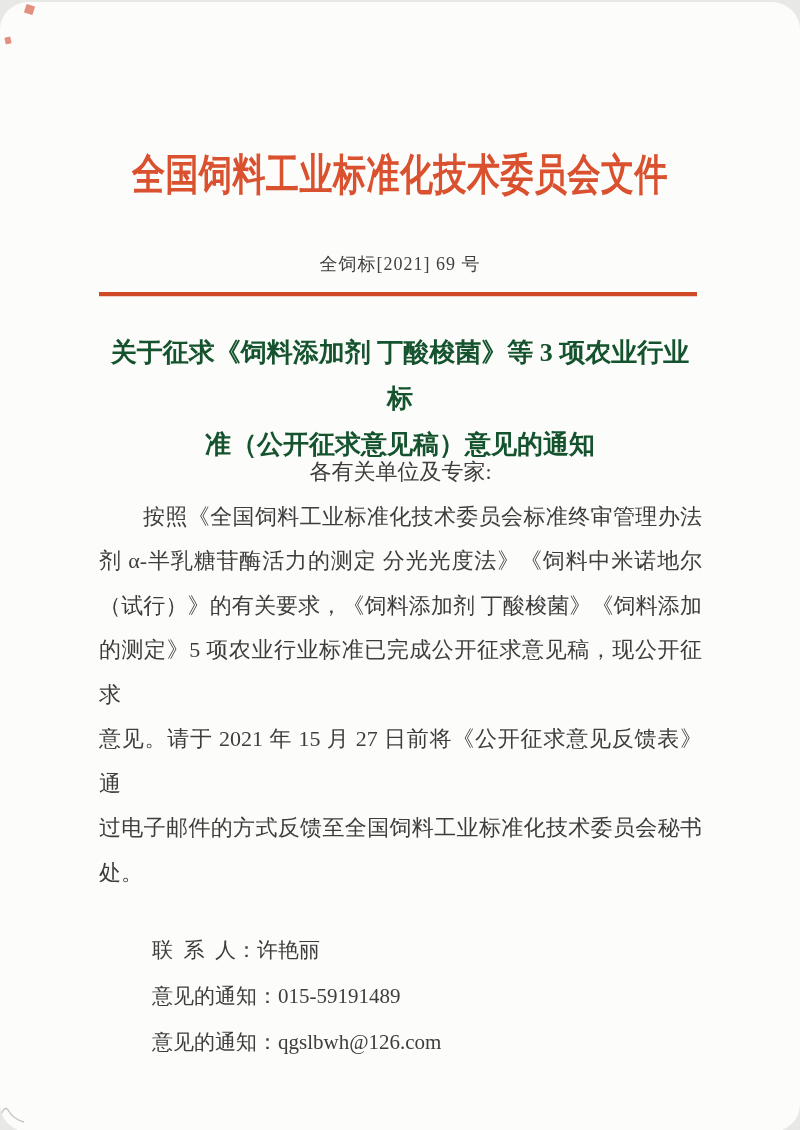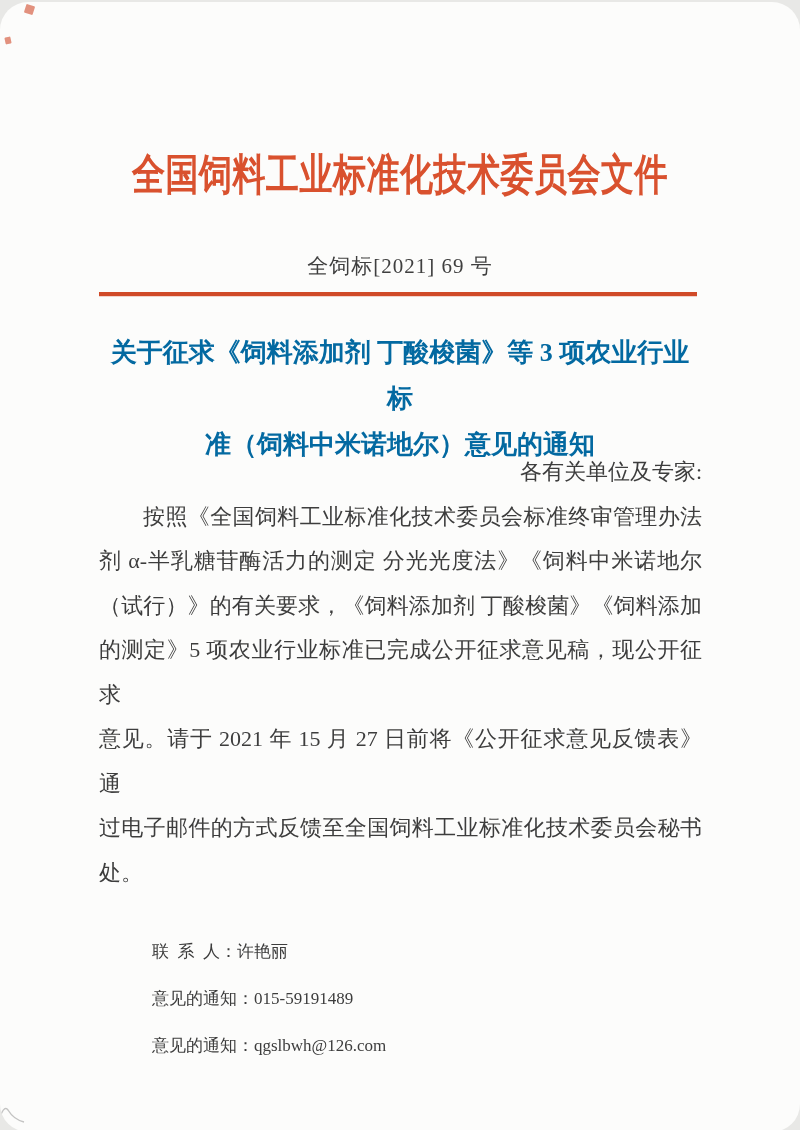--- a/index.html
+++ b/index.html
@@ -25,61 +25,61 @@
     letter-spacing:0.5px;
     transform:scaleY(1.30);
     transform-origin:top center;
     font-family:"DejaVu Serif","Liberation Serif",serif;
     white-space:nowrap;
   }
   
   .doc-number{
     position:absolute;top:250px;left:0;width:800px;
     text-align:center;
-    font-size:21px;color:#3f3f3f;
+    font-size:18px;color:#3f3f3f;
     letter-spacing:1px;
   }
   
   .red-rule{
     position:absolute;top:290px;left:99px;
     width:598px;height:4px;
     background:var(--rule-red);
     box-shadow:0 0.5px 0 rgba(208,74,40,.45);
   }
   
   .doc-title{
     position:absolute;top:328px;left:100px;width:600px;
     text-align:center;
-    font-size:26px;font-weight:bold;color:#0369a1;
+    font-size:26px;font-weight:bold;color:#14532d;
     line-height:46px;
   }
   
   .body-text{
     position:absolute;top:448px;left:99px;width:603px;
     font-size:22px;color:#3d3d3d;
     line-height:44.5px;
   }
-  .salutation{text-align:right;}
+  .salutation{text-align:center;}
   .body-line{
     text-align:justify;
     text-align-last:justify;
   }
   .body-line.first{text-indent:2em;font-family:Liberation Serif, serif;}
   .body-line.last{
     text-align:left;
     text-align-last:left;
   }
   
   .contacts{
     margin-top:32px;
     padding-left:53px;
     line-height:45px;
   }
   .contact-row{white-space:nowrap;}
-  .contact-label,.contact-value{font-size:17px;color:#3d3d3d;}
+  .contact-label,.contact-value{font-size:21px;color:#3d3d3d;}
   
   .speck{position:absolute;background:#d4583b;opacity:.65;}
   .speck-1{left:25px;top:3px;width:9px;height:9px;transform:rotate(18deg);border-radius:1px;}
   .speck-2{left:5px;top:35px;width:6px;height:7px;transform:rotate(-12deg);border-radius:1px;}
   .pen-mark{position:absolute;left:-6px;top:1094px;}
 </style>
 </head>
 <body>
 
 <div class="page">
@@ -88,21 +88,21 @@
   <div class="speck speck-2"></div>
 
   <div class="red-header">全国饲料工业标准化技术委员会文件</div>
 
   <div class="doc-number">全饲标[2021] 69 号</div>
 
   <div class="red-rule"></div>
 
   <div class="doc-title">
     <div>关于征求《饲料添加剂 丁酸梭菌》等 3 项农业行业标</div>
-    <div>准（饲料中米诺地尔）意见的通知</div>
+    <div>准（公开征求意见稿）意见的通知</div>
   </div>
 
   <div class="body-text">
     <div class="salutation">各有关单位及专家:</div>
     <div class="body-line first">按照《全国饲料工业标准化技术委员会标准终审管理办法</div>
     <div class="body-line">剂 α-半乳糖苷酶活力的测定 分光光度法》《饲料中米诺地尔</div>
     <div class="body-line">（试行）》的有关要求，《饲料添加剂 丁酸梭菌》《饲料添加</div>
     <div class="body-line">的测定》5 项农业行业标准已完成公开征求意见稿，现公开征求</div>
     <div class="body-line">意见。请于 2021 年 15 月 27 日前将《公开征求意见反馈表》通</div>
     <div class="body-line">过电子邮件的方式反馈至全国饲料工业标准化技术委员会秘书</div>

